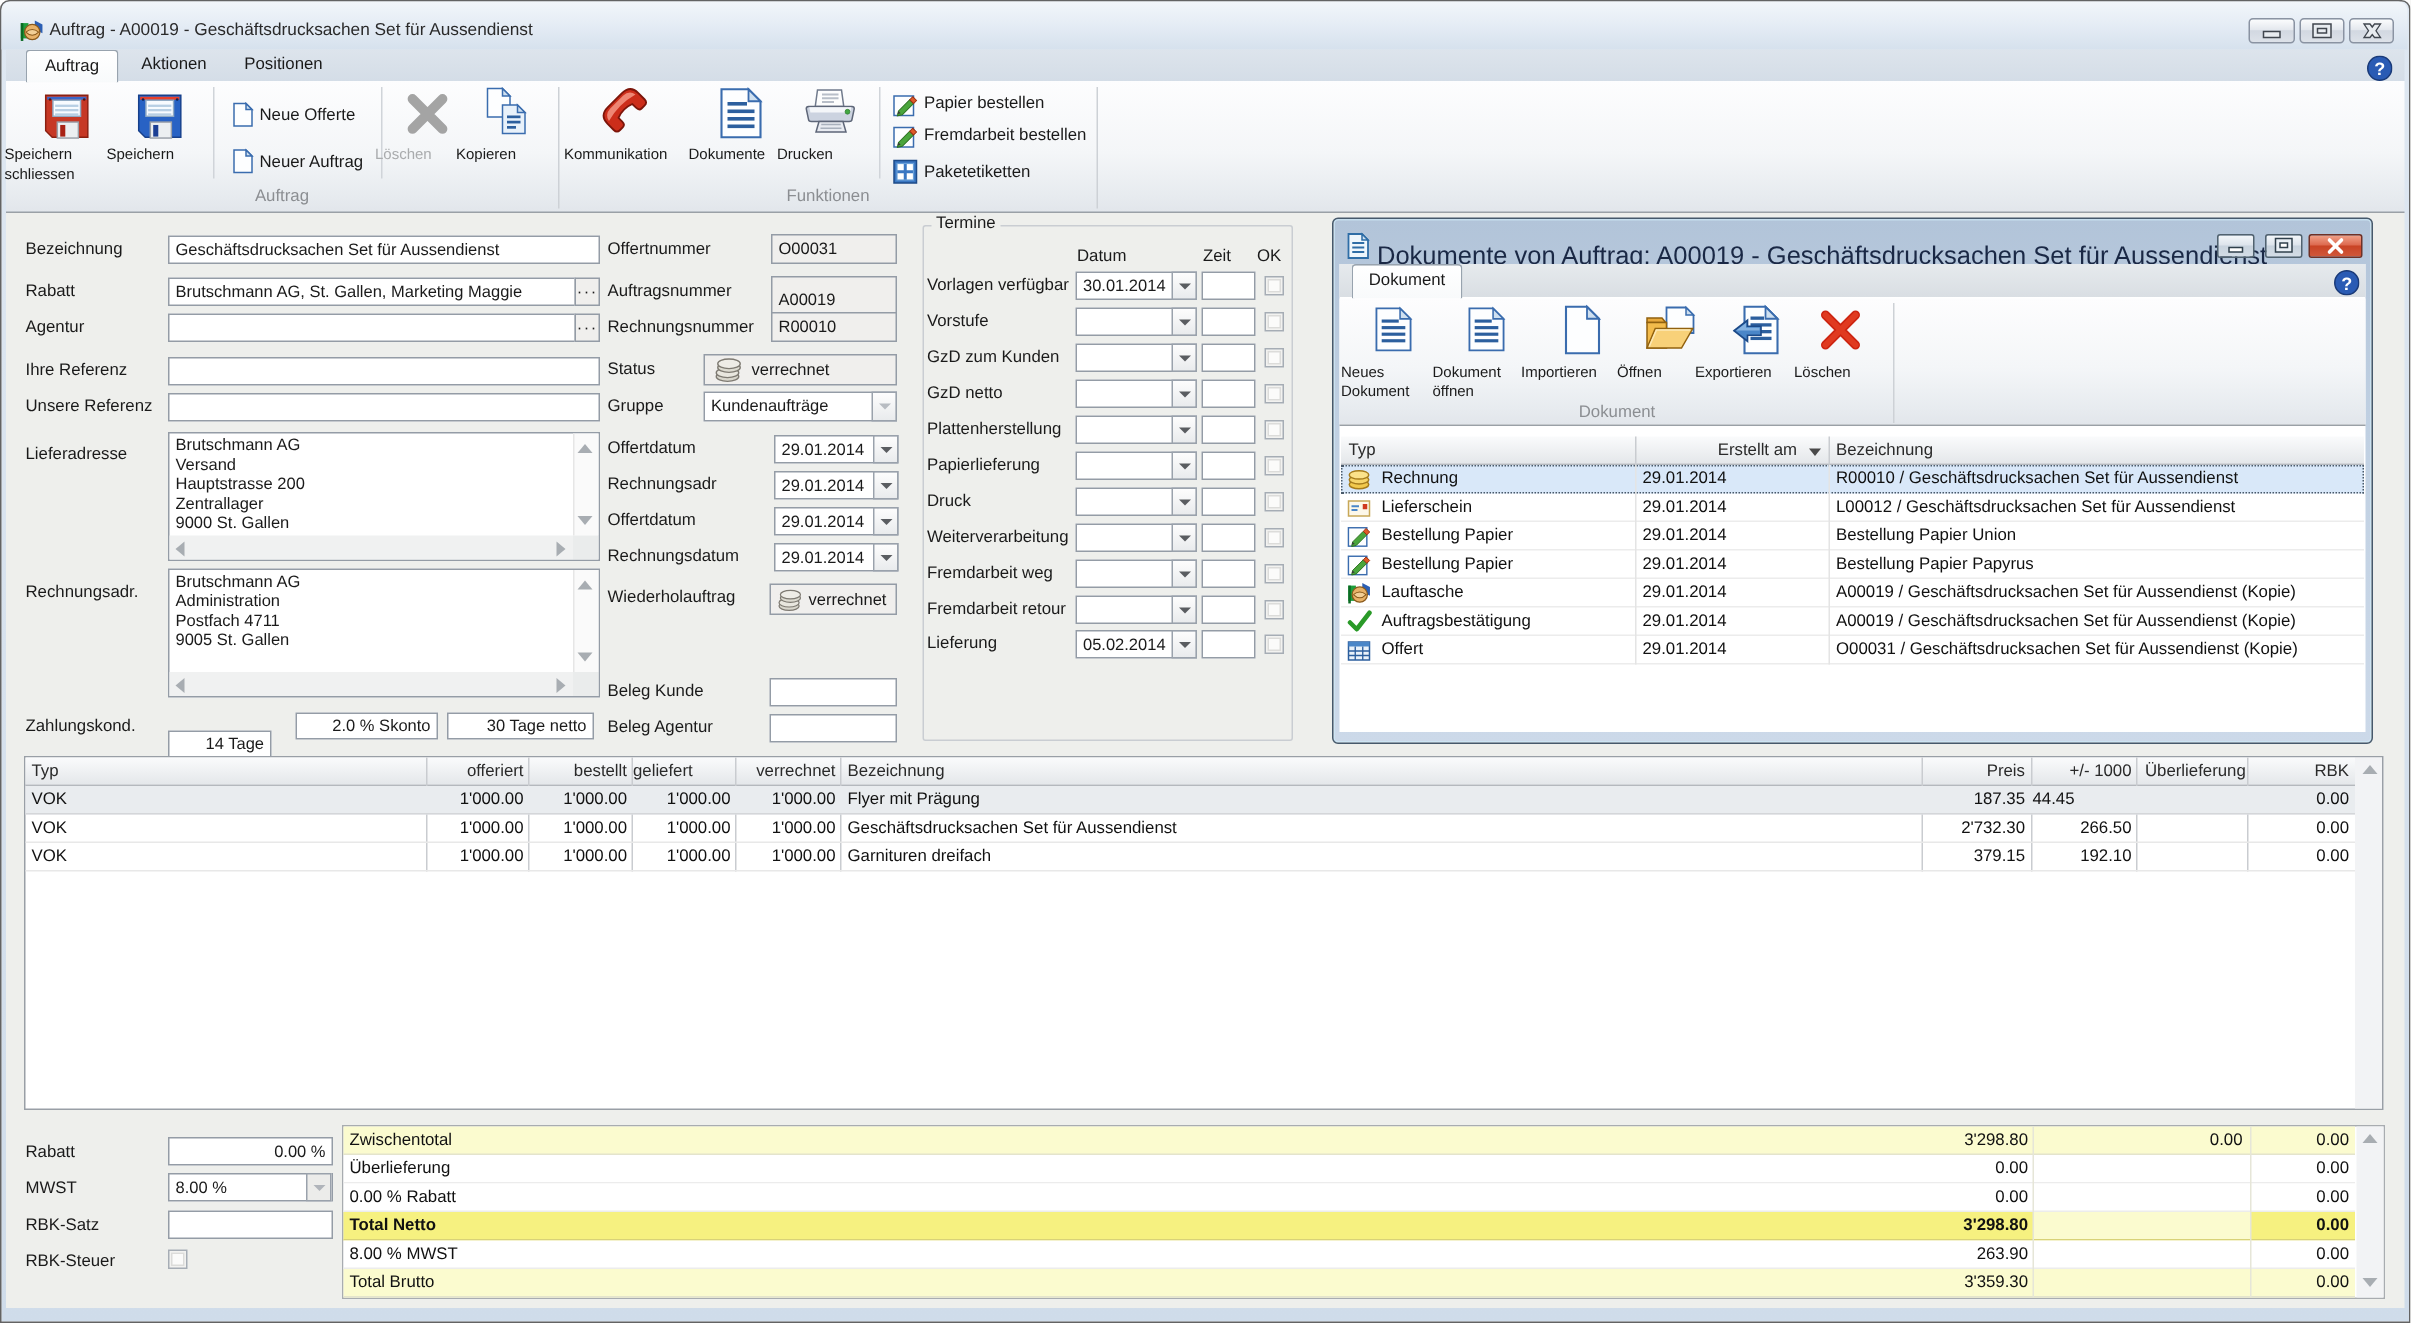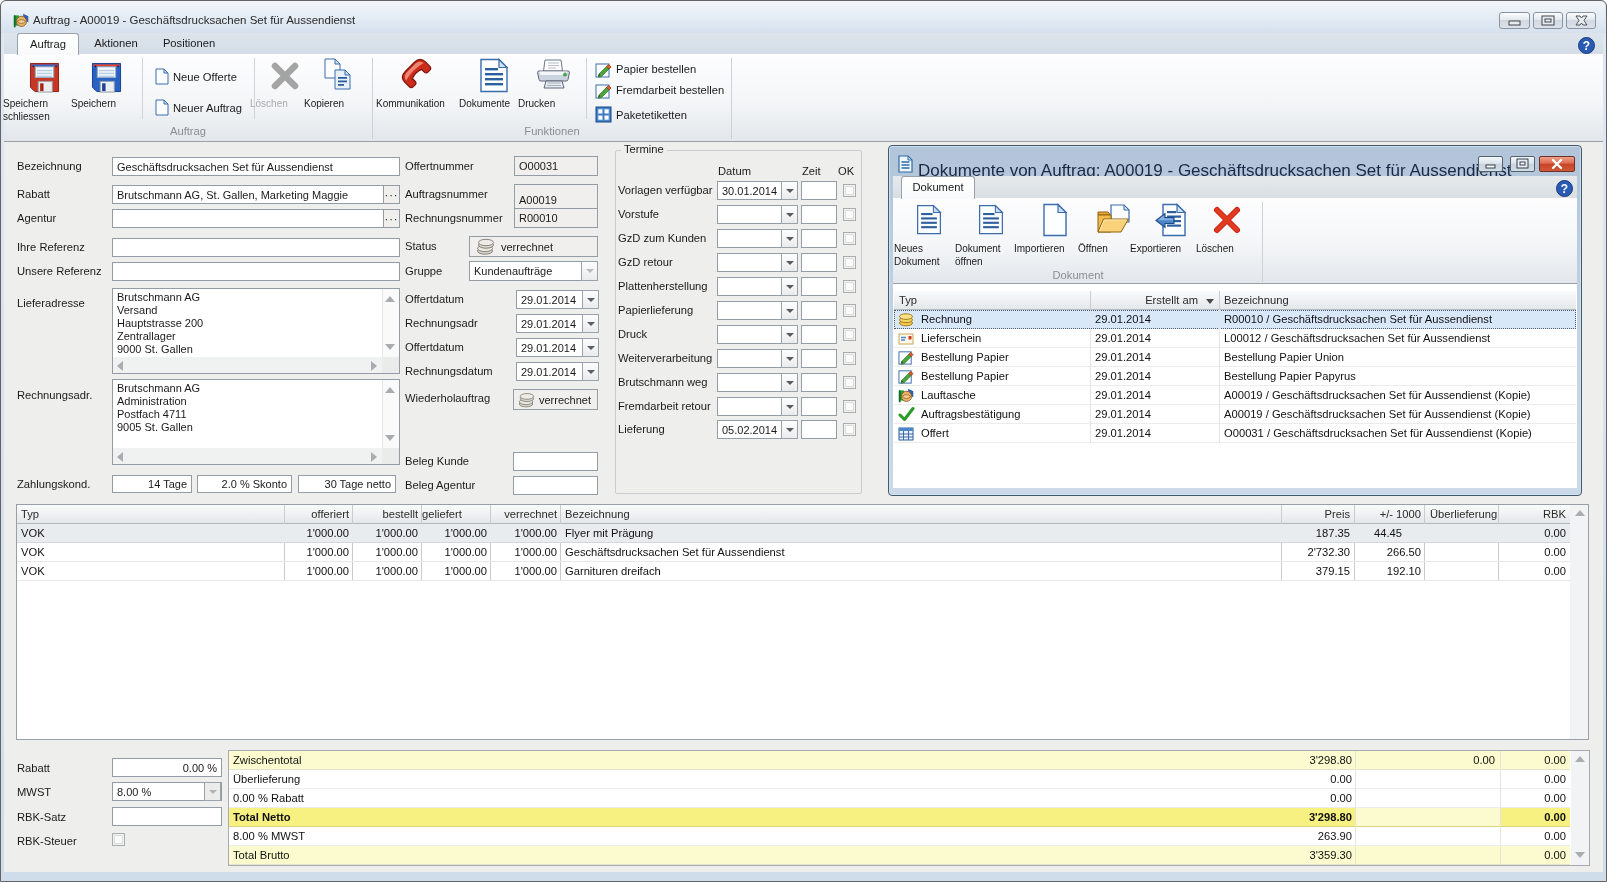--- a/index.html
+++ b/index.html
@@ -221,21 +221,21 @@
 <div class="abs" style="left:382px;top:380px;width:17px;height:68px;background:#fafafa;border-left:1px solid #e6e6e6"></div>
 <i class="t-u" style="left:385px;top:387px"></i>
 <i class="t-d" style="left:385px;top:435px"></i>
 <div class="abs" style="left:113px;top:448px;width:269px;height:16px;background:#f0f1f1"></div>
 <div class="abs" style="left:382px;top:448px;width:17px;height:16px;background:#eaecec"></div>
 <i class="t-l" style="left:117px;top:452px"></i>
 <i class="t-r" style="left:371px;top:452px"></i>
 </div>
 
 <div class="lbl" style="left:17px;top:478px">Zahlungskond.</div>
-<div class="inp rt" style="left:112px;top:475px;width:80px;height:18px">14 Tage</div>
+<div class="inp rt" style="left:112px;top:487px;width:69px;height:18px">14 Tage</div>
 <div class="inp rt" style="left:197px;top:475px;width:95px;height:18px">2.0 % Skonto</div>
 <div class="inp rt" style="left:298px;top:475px;width:98px;height:18px">30 Tage netto</div>
 
 <div class="lbl" style="left:405px;top:160px">Offertnummer</div>
 <div class="inp ro" style="left:514px;top:156px;width:84px;height:20px">O00031</div>
 <div class="lbl" style="left:405px;top:188px">Auftragsnummer</div>
 <div class="inp ro" style="left:514px;top:184px;width:84px;height:32px">A00019</div>
 <div class="lbl" style="left:405px;top:212px">Rechnungsnummer</div>
 <div class="inp ro" style="left:514px;top:208px;width:84px;height:20px">R00010</div>
 <div class="lbl" style="left:405px;top:240px">Status</div>
@@ -320,21 +320,21 @@
 <div class="lbl" style="left:618px;top:232px">GzD zum Kunden</div>
 <div class="inp" style="left:717px;top:229px;width:81px;height:19px"></div>
 <div class="dd" style="left:781px;top:229px;height:19px">
         <div class="arr-d"></div>
       </div>
 <div class="inp" style="left:801px;top:229px;width:36px;height:19px"></div>
 <div class="chk" style="left:843px;top:232px">
         <i></i>
       </div>
 
-<div class="lbl" style="left:618px;top:256px">GzD retour</div>
+<div class="lbl" style="left:618px;top:256px">GzD netto</div>
 <div class="inp" style="left:717px;top:253px;width:81px;height:19px"></div>
 <div class="dd" style="left:781px;top:253px;height:19px">
         <div class="arr-d"></div>
       </div>
 <div class="inp" style="left:801px;top:253px;width:36px;height:19px"></div>
 <div class="chk" style="left:843px;top:256px">
         <i></i>
       </div>
 
 <div class="lbl" style="left:618px;top:280px">Plattenherstellung</div>
@@ -370,21 +370,21 @@
 <div class="lbl" style="left:618px;top:352px">Weiterverarbeitung</div>
 <div class="inp" style="left:717px;top:349px;width:81px;height:19px"></div>
 <div class="dd" style="left:781px;top:349px;height:19px">
         <div class="arr-d"></div>
       </div>
 <div class="inp" style="left:801px;top:349px;width:36px;height:19px"></div>
 <div class="chk" style="left:843px;top:352px">
         <i></i>
       </div>
 
-<div class="lbl" style="left:618px;top:376px">Brutschmann weg</div>
+<div class="lbl" style="left:618px;top:376px">Fremdarbeit weg</div>
 <div class="inp" style="left:717px;top:373px;width:81px;height:19px"></div>
 <div class="dd" style="left:781px;top:373px;height:19px">
         <div class="arr-d"></div>
       </div>
 <div class="inp" style="left:801px;top:373px;width:36px;height:19px"></div>
 <div class="chk" style="left:843px;top:376px">
         <i></i>
       </div>
 
 <div class="lbl" style="left:618px;top:400px">Fremdarbeit retour</div>
@@ -433,21 +433,21 @@
 <div class="abs" style="left:17px;top:524px;width:1553px;height:19px;background:#e9ecef;border-bottom:1px solid #d4d6d9"></div>
 <div class="abs" style="left:17px;top:543px;width:1553px;height:19px;border-bottom:1px solid #e8e8e8"></div>
 <div class="abs" style="left:17px;top:562px;width:1553px;height:19px;border-bottom:1px solid #e8e8e8"></div>
 <div class="gcell" style="left:21px;top:527px">VOK</div>
 <div class="gcell" style="left:285px;top:527px;width:64px;text-align:right">1'000.00</div>
 <div class="gcell" style="left:353px;top:527px;width:65px;text-align:right">1'000.00</div>
 <div class="gcell" style="left:422px;top:527px;width:65px;text-align:right">1'000.00</div>
 <div class="gcell" style="left:491px;top:527px;width:66px;text-align:right">1'000.00</div>
 <div class="gcell" style="left:565px;top:527px">Flyer mit Prägung</div>
 <div class="gcell" style="left:1282px;top:527px;width:68px;text-align:right">187.35</div>
-<div class="gcell" style="left:1355px;top:527px;width:66px;text-align:center">44.45</div>
+<div class="gcell" style="left:1355px;top:527px;width:66px;text-align:left">44.45</div>
 <div class="gcell" style="left:1499px;top:527px;width:67px;text-align:right">0.00</div>
 <div class="gcell" style="left:21px;top:546px">VOK</div>
 <div class="gcell" style="left:285px;top:546px;width:64px;text-align:right">1'000.00</div>
 <div class="gcell" style="left:353px;top:546px;width:65px;text-align:right">1'000.00</div>
 <div class="gcell" style="left:422px;top:546px;width:65px;text-align:right">1'000.00</div>
 <div class="gcell" style="left:491px;top:546px;width:66px;text-align:right">1'000.00</div>
 <div class="gcell" style="left:565px;top:546px">Geschäftsdrucksachen Set für Aussendienst</div>
 <div class="gcell" style="left:1282px;top:546px;width:68px;text-align:right">2'732.30</div>
 <div class="gcell" style="left:1355px;top:546px;width:66px;text-align:right">266.50</div>
 <div class="gcell" style="left:1499px;top:546px;width:67px;text-align:right">0.00</div>

